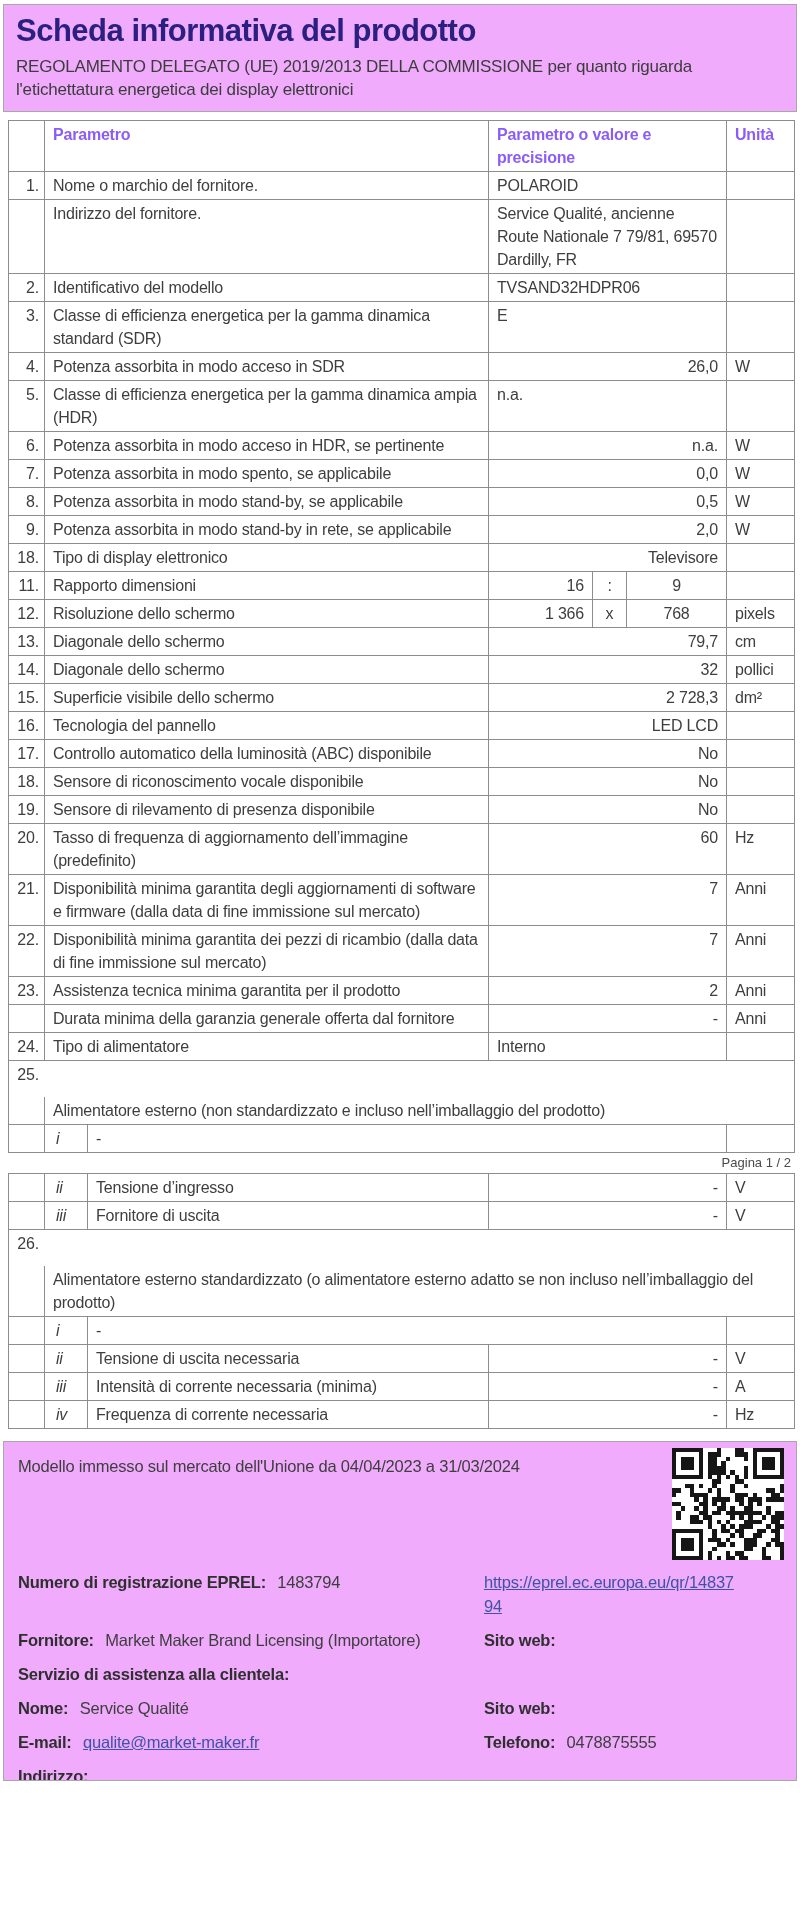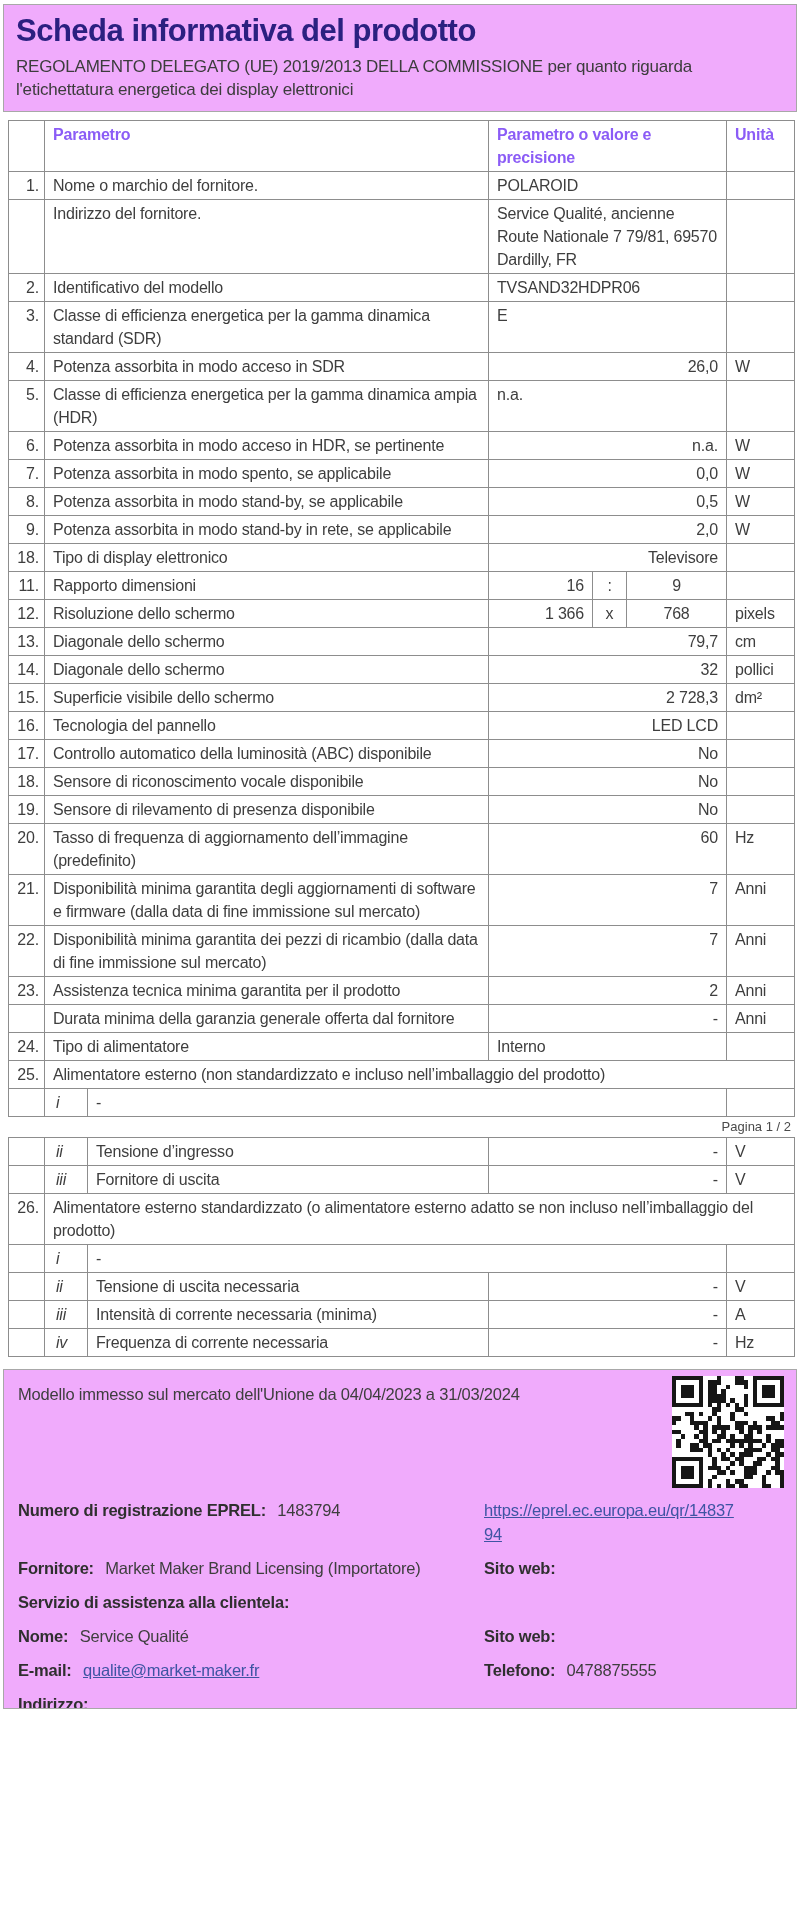--- a/index.html
+++ b/index.html
@@ -20,21 +20,21 @@
       font-size:16px;line-height:23px;letter-spacing:-0.2px;min-height:27px;}
   .tc:first-child{border-left:none;}
   .w-num{flex:0 0 35px;text-align:right;padding-right:5px;padding-left:2px;}
   .w-param{flex:0 0 444px;}
   .w-value{flex:0 0 238px;}
   .w-v1{flex:0 0 104px;text-align:right;padding-left:22px;}
   .w-vsep{flex:0 0 34px;text-align:center;}
   .w-v2{flex:0 0 100px;text-align:center;}
   .w-roman{flex:0 0 43px;font-style:italic;padding-left:11px;}
   .w-rest{flex:0 0 639px;}
-  .w-span{flex:1 1 auto;}
+  .w-span{flex:1 1 auto;margin-top:36px;}
   .w-unit{flex:1 1 auto;}
   .v-left{text-align:left;}
   .v-right{text-align:right;}
   .hb{font-weight:bold;color:#8b5cf6;}
   .pagina{margin:2px 9px 0 0;text-align:right;font-size:13px;line-height:16px;color:#4a4a4a;}
   
   .box-footer{position:relative;margin:12px 3px 0;height:340px;padding:12px 14px 0;box-sizing:border-box;overflow:hidden;}
   .f-text{font-size:16.5px;line-height:24px;letter-spacing:-0.2px;color:#3e3e3e;}
   .f-label{font-weight:bold;color:#2f2f2f;margin-right:7px;}
   .f-row{display:flex;align-items:flex-start;margin-top:10px;}

